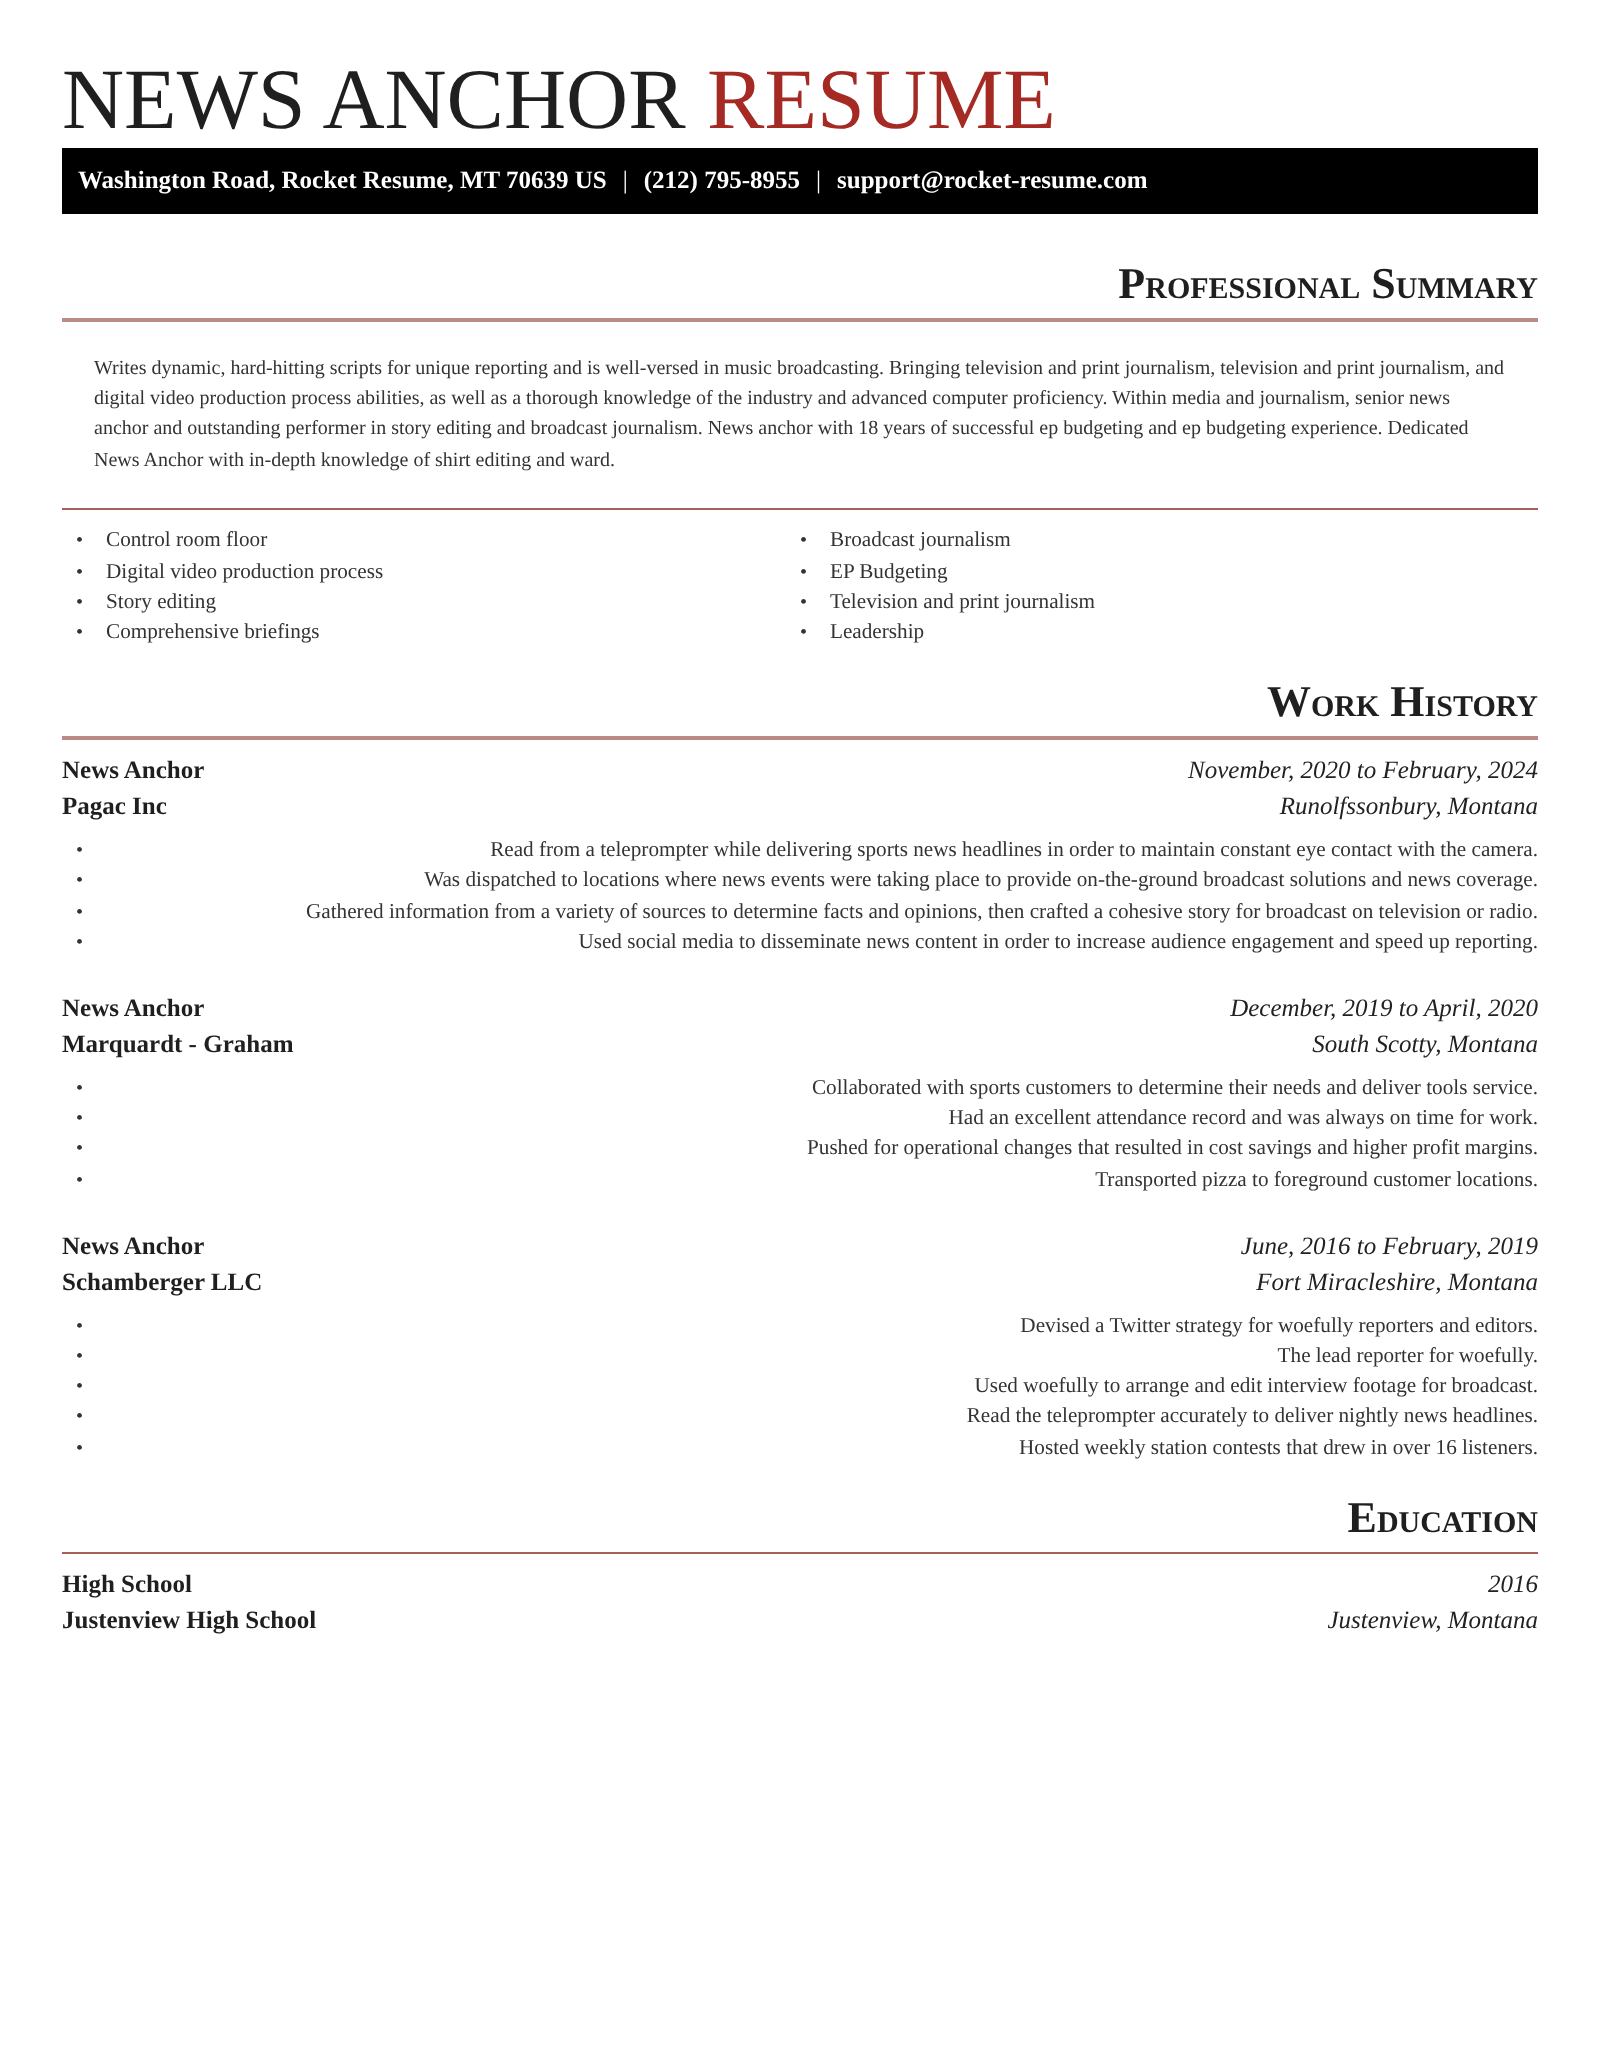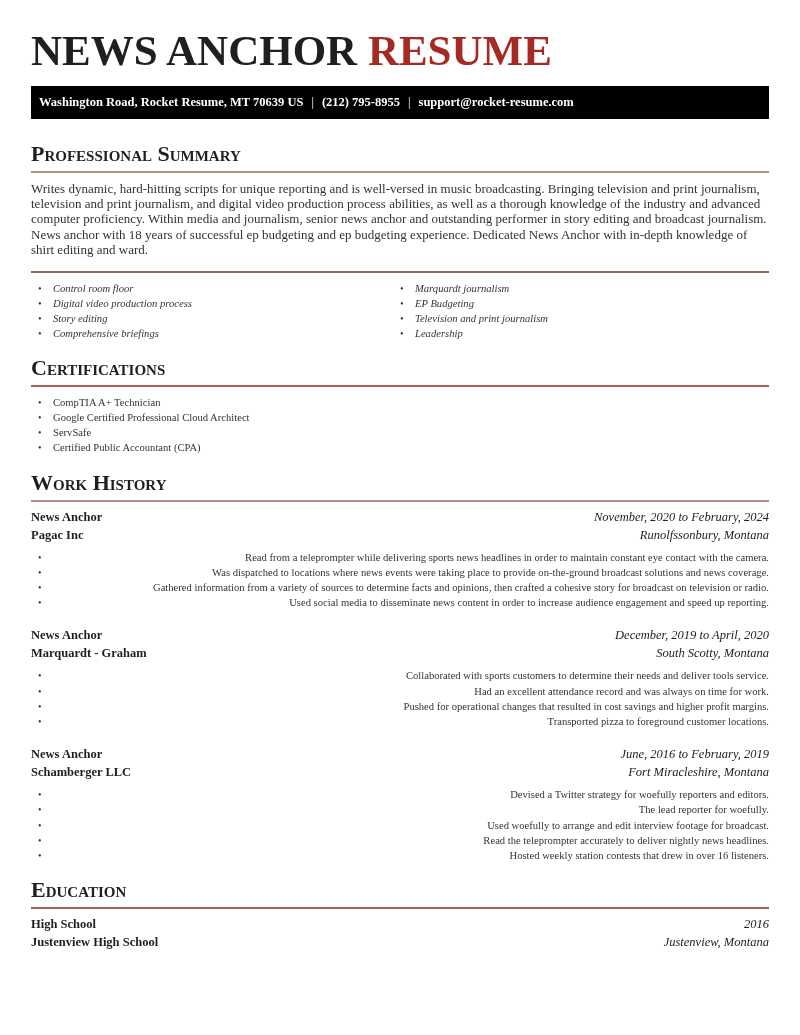--- a/index.html
+++ b/index.html
@@ -4,56 +4,56 @@
 <style>
   html, body { margin: 0; padding: 0; background: #ffffff; }
   body {
     width: 800px; height: 1035px; overflow: hidden;
     font-family: "Liberation Serif", serif;
     color: #222222;
   }
   .page { padding: 0 31px; }
   .title {
     margin: 0; padding-top: 28px;
-    font-size: 43px; font-weight: bold; line-height: 46px;
+    font-size: 43px; font-weight: normal; line-height: 46px;
     letter-spacing: 0px; color: #1f1f1f;
   }
   .title .accent { color: #a52a24; }
   .contact-bar {
-    margin-top: 12px;
     background: #000000; color: #ffffff;
     height: 33px; line-height: 33px;
     padding: 0 8px;
     font-size: 12.5px; font-weight: bold;
   }
   .contact-bar .sep { padding: 0 8px; font-weight: normal; }
   .section-title {
     margin: 0;
     font-variant: small-caps;
     font-size: 22px; font-weight: bold; line-height: 26px;
     color: #1f1f1f;
+    text-align: right;
   }
   .section-rule {
     height: 2px; background: #b98a86; margin-top: 4px; margin-bottom: 8px;
   }
   .rule-dark { background: #a8605b; height: 1.5px; }
   .summary-text {
-    font-size: 13px; line-height: 15.2px; color: #333333; margin: 0;
+    font-size: 10px; line-height: 15.2px; color: #333333; margin: 16px;
   }
   ul { margin: 0; padding: 0; list-style: none; }
   li {
     position: relative; padding-left: 22px;
     font-size: 10.6px; line-height: 15.2px; color: #333333;
   }
   li::before {
     content: "\2022"; position: absolute; left: 7px; top: 0;
     font-size: 10px; color: #333333;
   }
   .skills { display: flex; }
-  .skills ul { width: 362px; font-style: italic; }
+  .skills ul { width: 362px; }
   .job-row {
     display: flex; justify-content: space-between; align-items: baseline;
     font-size: 12.5px; line-height: 18px;
   }
   .job-row .left { font-weight: bold; color: #1f1f1f; }
   .job-row .right { color: #222222; font-style: italic; }
   .job-row .right.italic { font-style: italic; }
   .job ul { margin-top: 6px; text-align: right; }
 </style>
 </head>
@@ -76,38 +76,28 @@
   <div style="margin-top:14px;">
     <div class="section-rule rule-dark"></div>
     <div class="skills">
       <ul>
         <li>Control room floor</li>
         <li>Digital video production process</li>
         <li>Story editing</li>
         <li>Comprehensive briefings</li>
       </ul>
       <ul>
-        <li>Marquardt journalism</li>
+        <li>Broadcast journalism</li>
         <li>EP Budgeting</li>
         <li>Television and print journalism</li>
         <li>Leadership</li>
       </ul>
     </div>
   </div>
 
-  <div style="margin-top:14px;">
-    <h2 class="section-title">Certifications</h2>
-    <div class="section-rule rule-dark"></div>
-    <ul>
-      <li>CompTIA A+ Technician</li>
-      <li>Google Certified Professional Cloud Architect</li>
-      <li>ServSafe</li>
-      <li>Certified Public Accountant (CPA)</li>
-    </ul>
-  </div>
 
   <div style="margin-top:14px;">
     <h2 class="section-title">Work History</h2>
     <div class="section-rule" style="margin-bottom:6px;"></div>
 
     <div class="job">
       <div class="job-row">
         <span class="left">News Anchor</span>
         <span class="right">November, 2020 to February, 2024</span>
       </div>

